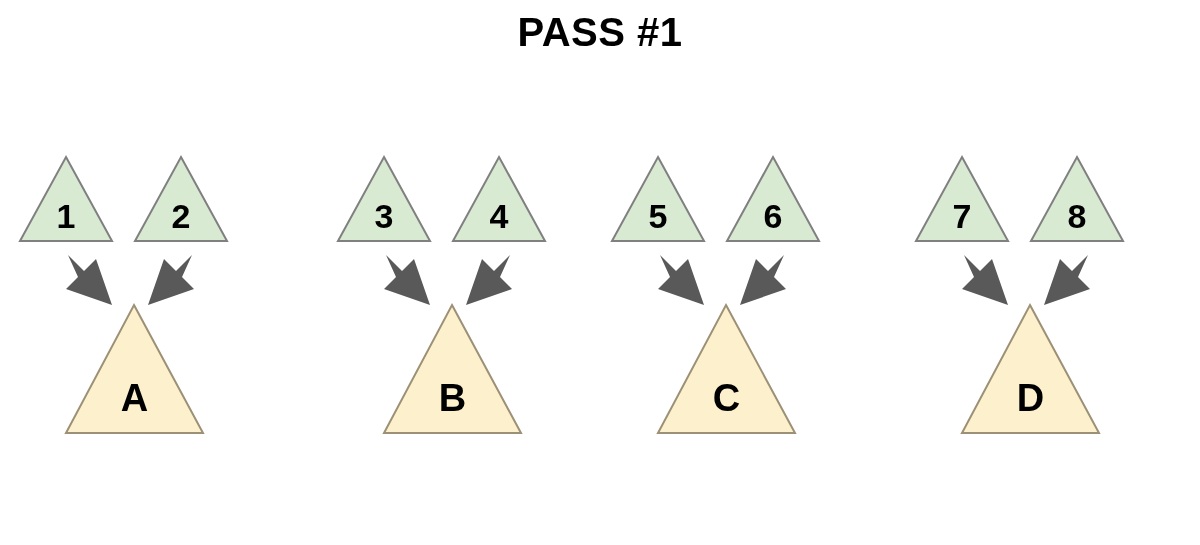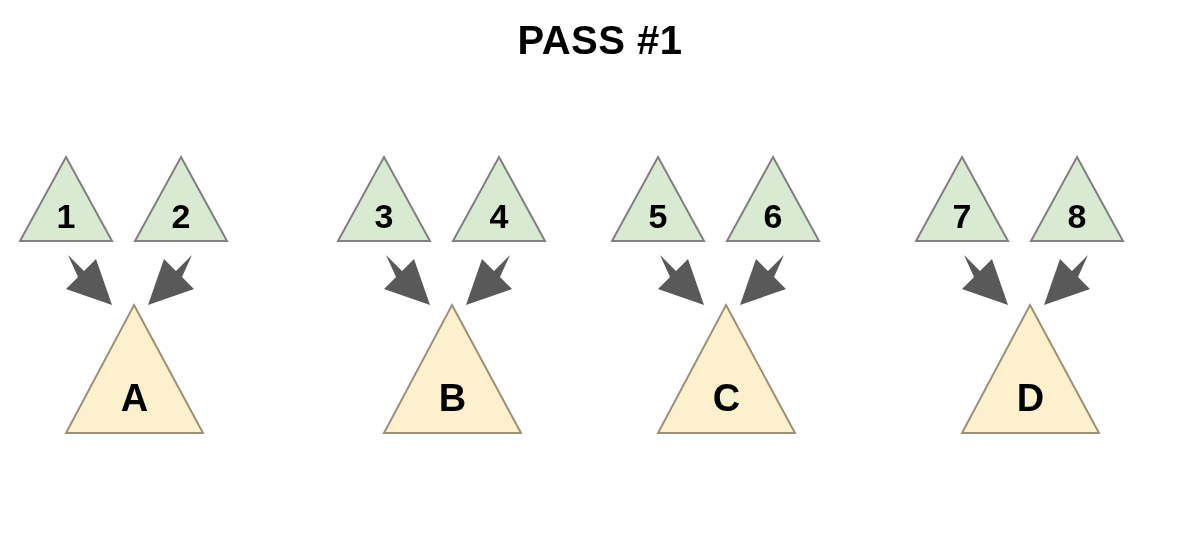--- a/index.html
+++ b/index.html
@@ -15,21 +15,21 @@
   }
   #canvas {
     position: relative;
     width: 1200px;
     height: 545px;
     background: #ffffff;
   }
   #title {
     position: absolute;
     left: 0;
-    top: 20px;
+    top: 12px;
     width: 1200px;
     text-align: center;
     font-size: 40px;
     font-weight: bold;
     color: #000000;
     letter-spacing: 0.5px;
     line-height: 1;
   }
   .group {
     position: absolute;

